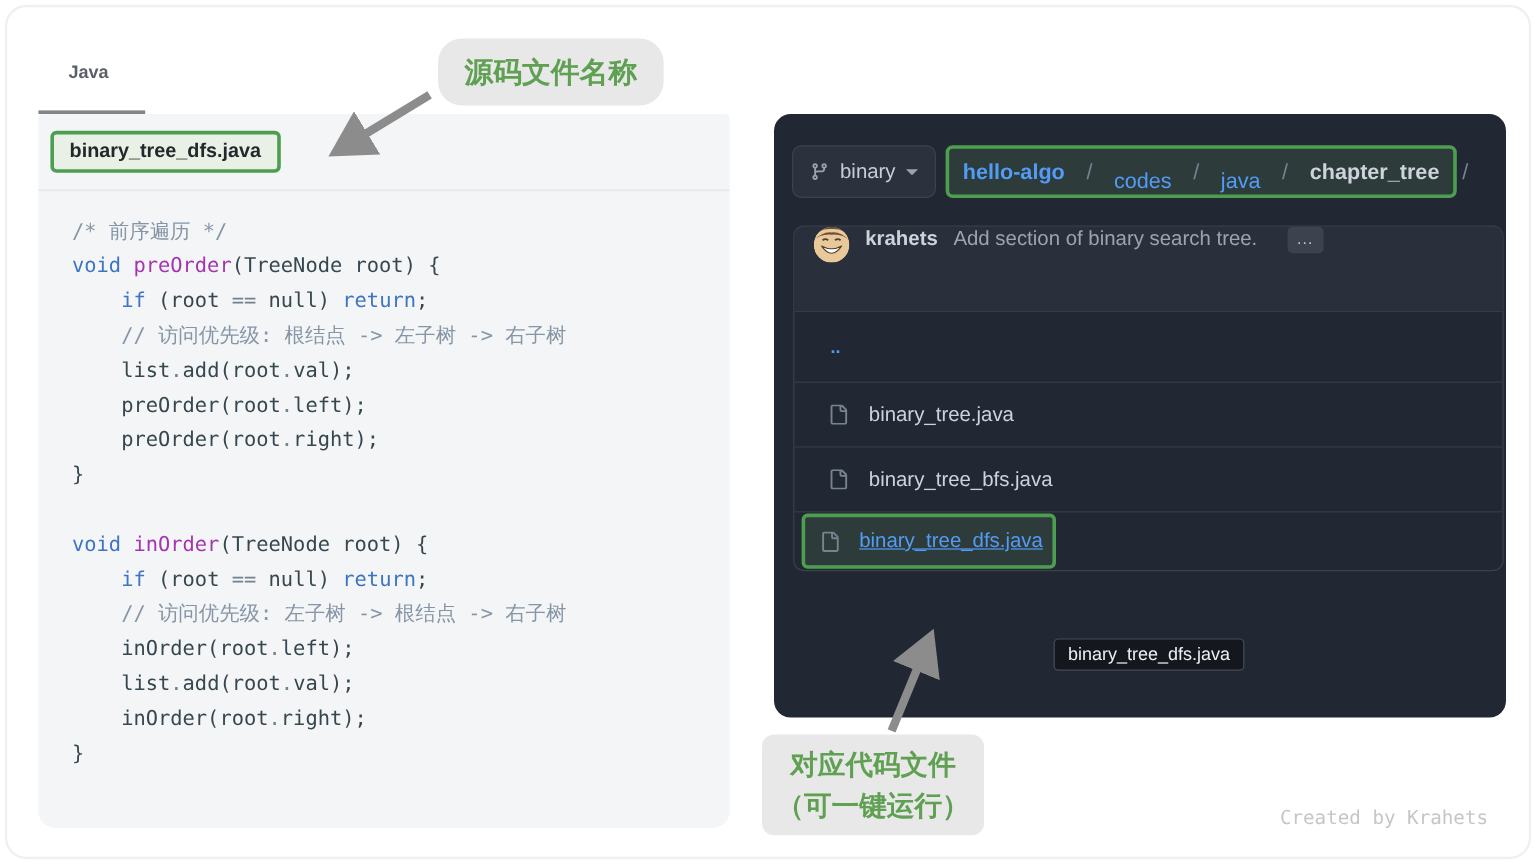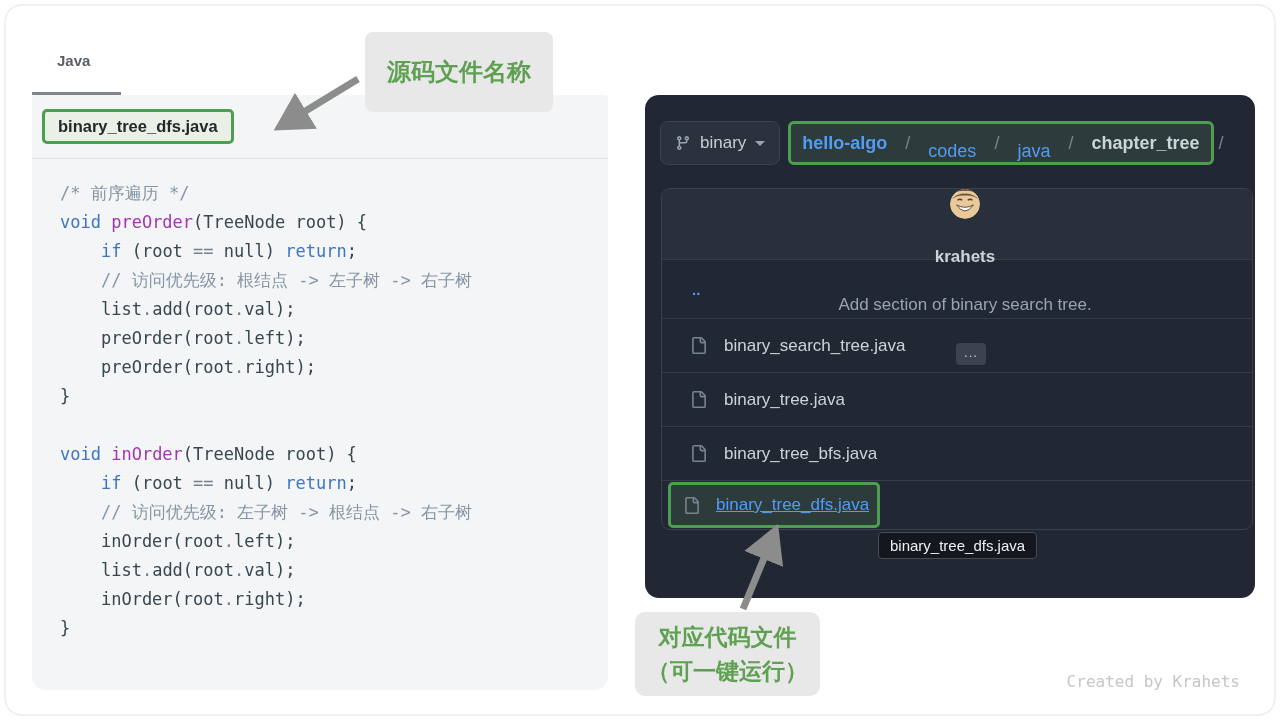--- a/index.html
+++ b/index.html
@@ -46,21 +46,21 @@
   .tok.kw{color:var(--code-kw,#3d74c4);}
   .tok.fn{color:var(--code-fn,#a435b0);}
   .tok.pl{color:var(--code-pl,#37474f);}
   .tok.gr{color:var(--code-gr,#72828f);}
 
   
   .label-box{
     position:absolute;background:var(--label-bg,#e8e8e8);
     color:var(--green-text,#5fa052);font-weight:bold;text-align:center;
   }
-  .label-top{left:365px;top:32px;font-size:24px;padding:24px 22px;border-radius:8px;}
+  .label-top{left:365px;top:32px;font-size:24px;padding:12px 22px;border-radius:20px;}
   .label-bottom{left:635px;top:612px;font-size:23px;line-height:34px;padding:8px 12px;border-radius:10px;}
   .overlay{position:absolute;left:0;top:0;pointer-events:none;}
 
   
   .gh-panel{
     position:absolute;left:645px;top:95px;width:610px;height:503px;
     background:var(--panel-dark,#222833);border-radius:14px;
   }
   .topbar{position:absolute;left:15px;top:26px;display:flex;align-items:center;gap:5px;}
   .branch-btn{
@@ -80,22 +80,22 @@
   .crumb.link{color:var(--link-blue,#539bf5);margin-top:16px;}
   .crumb.bold-plain{color:#ced4db;font-weight:bold;cursor:default;}
   .crumb-sep{color:#768390;}
   .slash-after{color:#768390;font-size:18px;}
 
   .file-box{
     position:absolute;left:16px;top:93px;width:592px;box-sizing:border-box;
     border:1px solid #3a414c;border-radius:9px;
   }
   .commit-row{
-    height:70px;display:flex;align-items:center;gap:28px;padding-left:16px;
-    background:#2a303b;border-radius:8px 8px 0 0;flex-direction:column;
+    height:70px;display:flex;align-items:flex-start;gap:13px;padding-left:16px;
+    background:#2a303b;border-radius:8px 8px 0 0;
   }
   .avatar{width:30px;height:30px;border-radius:50%;overflow:hidden;flex:0 0 auto;}
   .commit-author{color:#cdd3da;font-size:17px;font-weight:bold;}
   .commit-msg{color:#9aa4b0;font-size:17px;}
   .more-badge{
     margin-left:12px;background:#3c434e;color:#c6cdd4;border-radius:4px;
     font-size:13px;line-height:13px;padding:3px 8px 6px;letter-spacing:1px;cursor:pointer;
   }
   .parent-row{
     height:58px;display:flex;align-items:center;border-top:1px solid #353c47;
@@ -218,26 +218,20 @@
       <span class="more-badge">...</span>
     </div>
     <div class="parent-row">
       <span class="parent-link">..</span>
     </div>
     <div id="file-rows">
         <div class="file-row">
   <svg class="ficon" width="17" height="17" viewBox="0 0 16 16">
     <path fill="#768390" d="M2 1.75C2 .784 2.784 0 3.75 0h6.586c.464 0 .909.184 1.237.513l2.914 2.914c.329.328.513.773.513 1.237v9.586A1.75 1.75 0 0 1 13.25 16h-9.5A1.75 1.75 0 0 1 2 14.25Zm1.75-.25a.25.25 0 0 0-.25.25v12.5c0 .138.112.25.25.25h9.5a.25.25 0 0 0 .25-.25V6h-2.75A1.75 1.75 0 0 1 9 4.25V1.5Zm6.75.062V4.25c0 .138.112.25.25.25h2.688l-.011-.013-2.914-2.914-.013-.011Z"></path>
   </svg>
-<span class="fname">binary_search_tree.java</span>
-        </div>
-        <div class="file-row">
-  <svg class="ficon" width="17" height="17" viewBox="0 0 16 16">
-    <path fill="#768390" d="M2 1.75C2 .784 2.784 0 3.75 0h6.586c.464 0 .909.184 1.237.513l2.914 2.914c.329.328.513.773.513 1.237v9.586A1.75 1.75 0 0 1 13.25 16h-9.5A1.75 1.75 0 0 1 2 14.25Zm1.75-.25a.25.25 0 0 0-.25.25v12.5c0 .138.112.25.25.25h9.5a.25.25 0 0 0 .25-.25V6h-2.75A1.75 1.75 0 0 1 9 4.25V1.5Zm6.75.062V4.25c0 .138.112.25.25.25h2.688l-.011-.013-2.914-2.914-.013-.011Z"></path>
-  </svg>
 <span class="fname">binary_tree.java</span>
         </div>
         <div class="file-row">
   <svg class="ficon" width="17" height="17" viewBox="0 0 16 16">
     <path fill="#768390" d="M2 1.75C2 .784 2.784 0 3.75 0h6.586c.464 0 .909.184 1.237.513l2.914 2.914c.329.328.513.773.513 1.237v9.586A1.75 1.75 0 0 1 13.25 16h-9.5A1.75 1.75 0 0 1 2 14.25Zm1.75-.25a.25.25 0 0 0-.25.25v12.5c0 .138.112.25.25.25h9.5a.25.25 0 0 0 .25-.25V6h-2.75A1.75 1.75 0 0 1 9 4.25V1.5Zm6.75.062V4.25c0 .138.112.25.25.25h2.688l-.011-.013-2.914-2.914-.013-.011Z"></path>
   </svg>
 <span class="fname">binary_tree_bfs.java</span>
         </div>
         <div class="file-row hl">
           <div class="hl-box">

